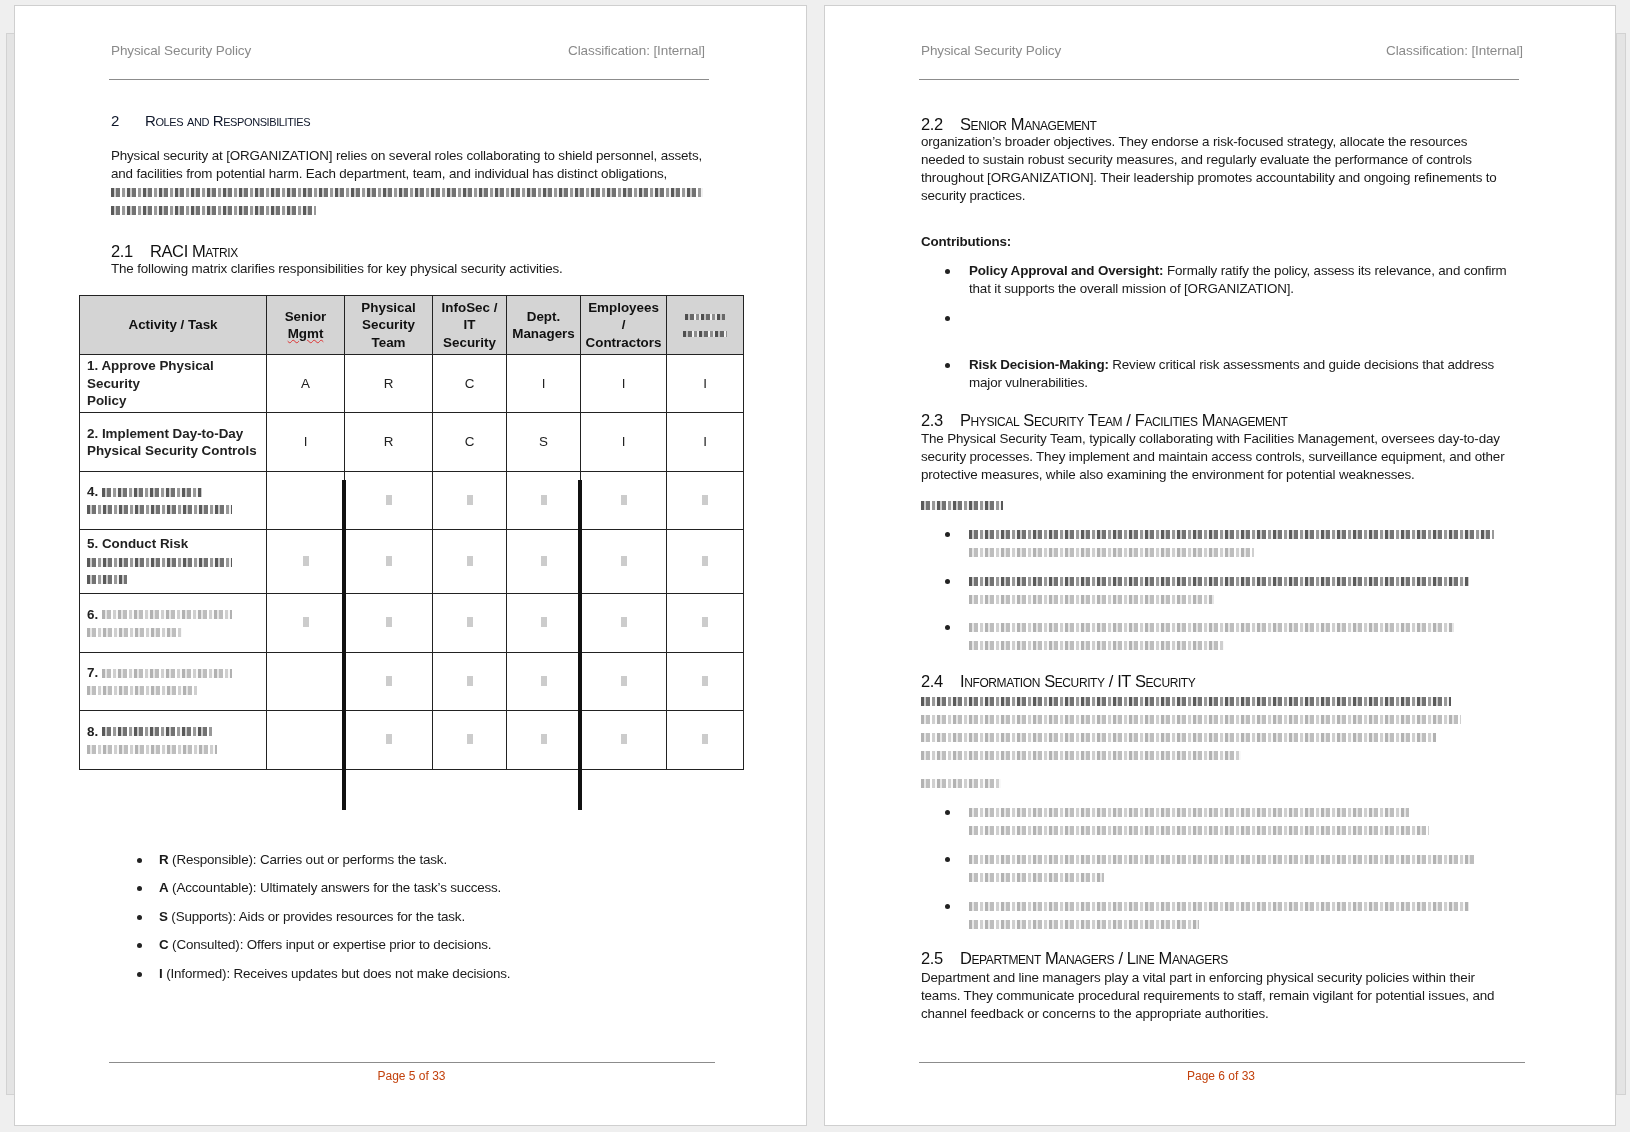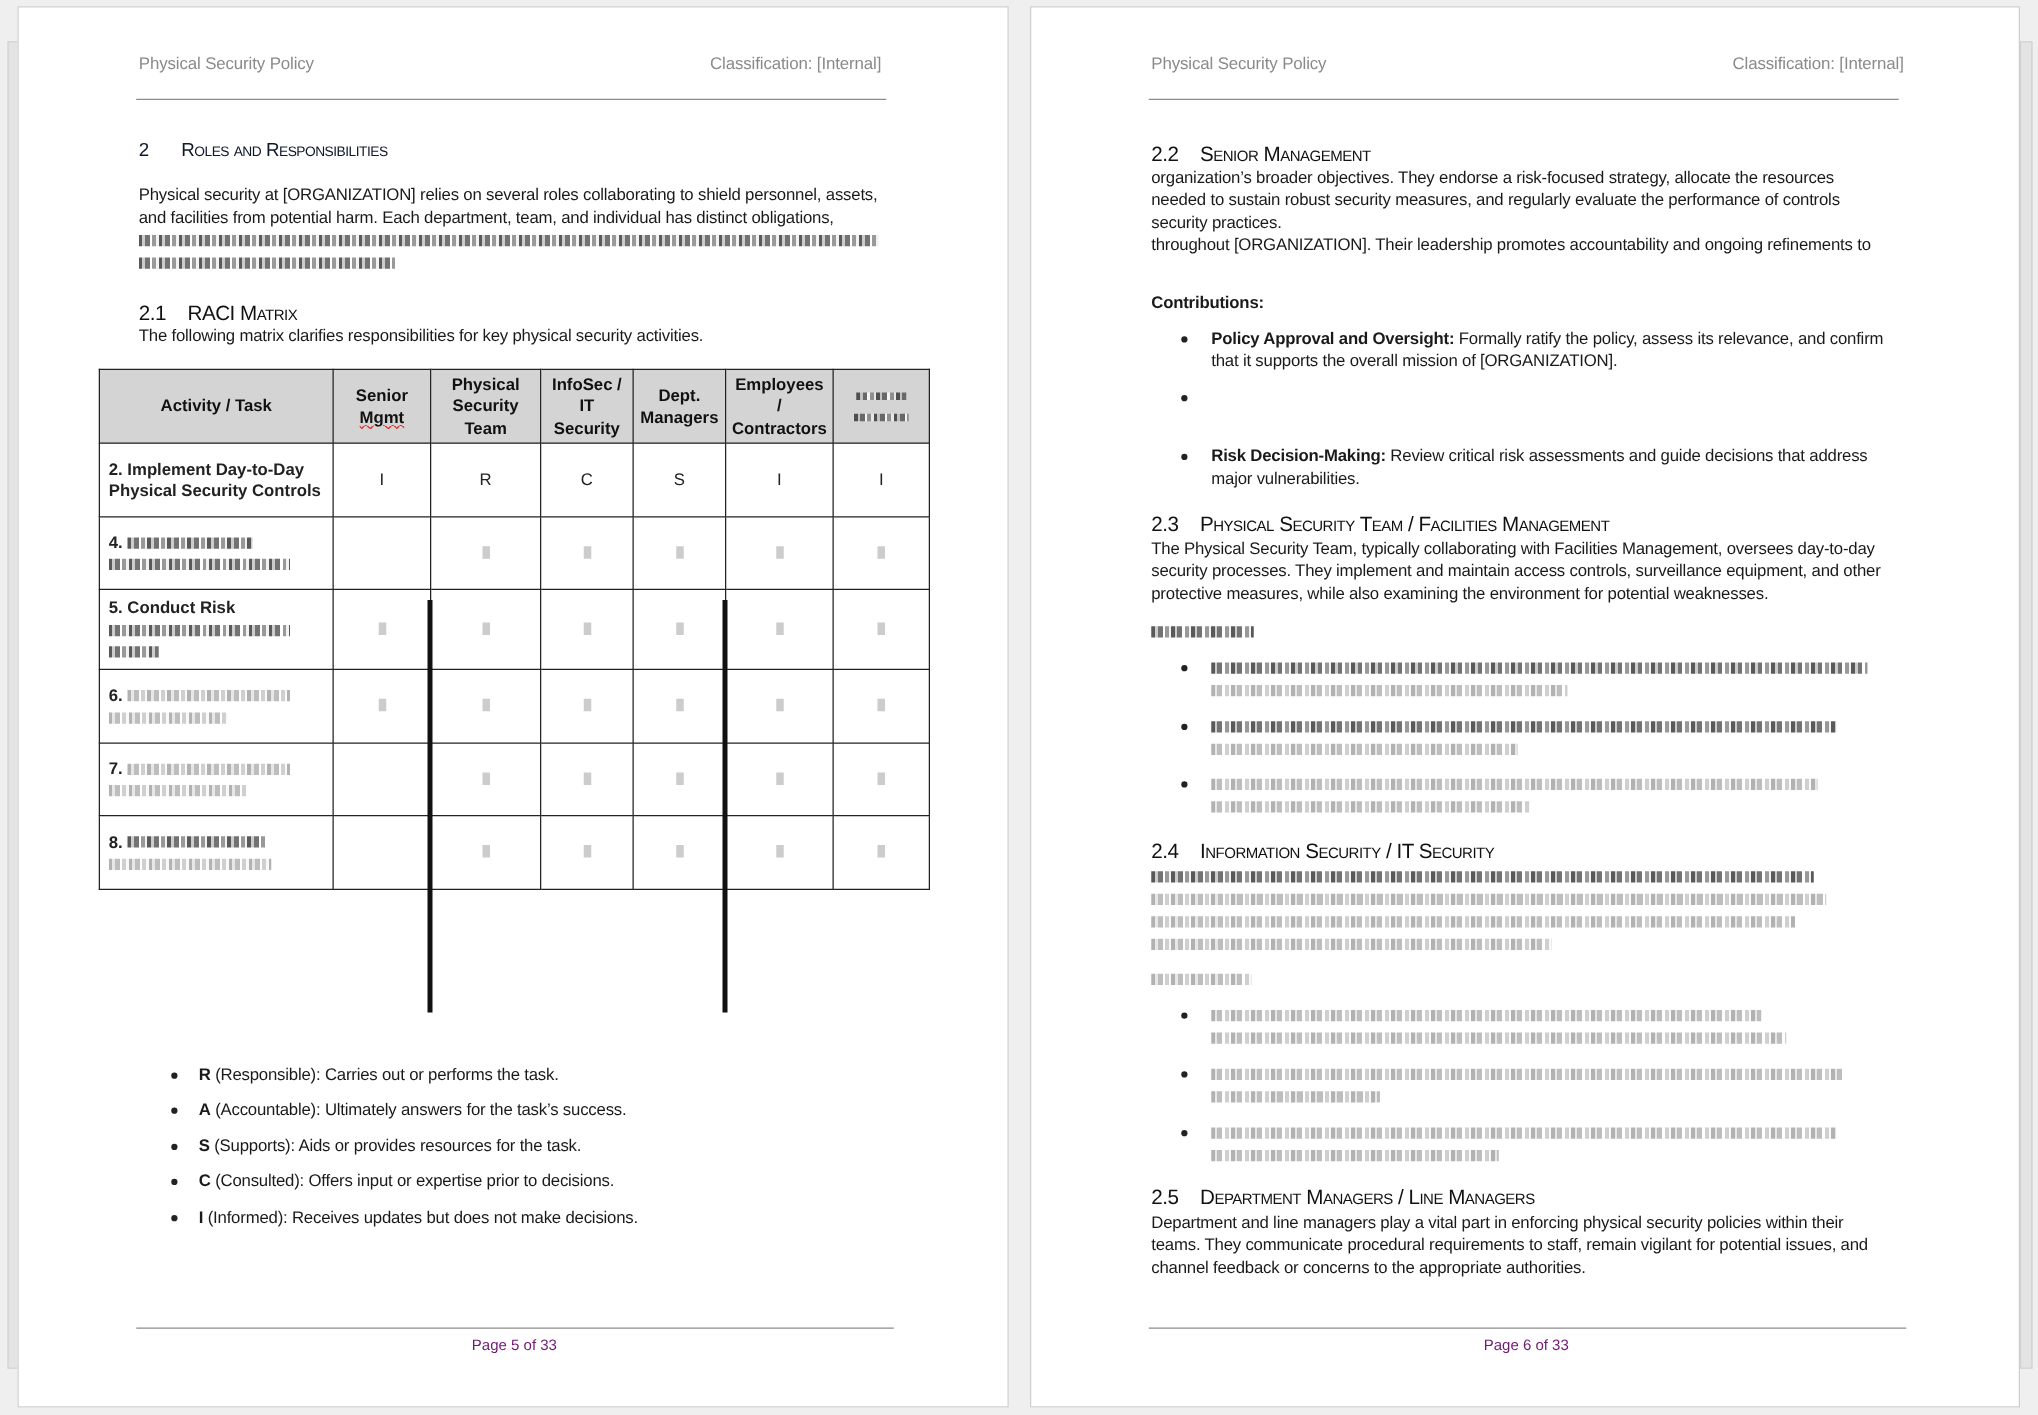--- a/index.html
+++ b/index.html
@@ -40,21 +40,21 @@
   
   .tbl { position:absolute; left:64px; top:289px; border-collapse:collapse; table-layout:fixed; }
   .tbl td, .tbl th { border:1px solid #222; padding:0; font-size:13.4px; line-height:17.5px; text-align:center; vertical-align:middle; }
   .tbl th { background:#d4d4d4; font-weight:bold; color:#111; }
   .tbl td.task { text-align:left; font-weight:bold; padding-left:7px; padding-right:3px; }
   .tbl td { color:#222; }
   .tbl .cell-ob { display:inline-block; width:6px; height:10px; background:#999; opacity:0.5; }
   .squiggle { text-decoration:underline wavy #d33; text-decoration-thickness:1px; }
   .thick { position:absolute; width:4px; background:#111; }
 
-  .footer { font-size:12px; color:#701a75; }
+  .footer { font-size:12px; color:#c2410c; }
 </style>
 </head>
 <body>
 
 <div class="shadow-edge" style="left:6px;top:33px;width:8px;height:1060px;"></div>
 <div class="shadow-edge" style="left:1616px;top:33px;width:8px;height:1060px;"></div>
 
 <div class="page" id="page-left">
   <div class="abs hdr" style="left:96px;top:37px;">Physical Security Policy</div>
   <div class="abs hdr" style="right:101px;top:37px;">Classification: [Internal]</div>
@@ -111,20 +111,32 @@
           </th>
         <th>
             <div>Employees</div>
             <div>/</div>
             <div>Contractors</div>
           </th>
         <th><span class="obscured" style="width:40px;height:6px;"></span><br><span class="obscured" style="width:44px;height:6px;"></span></th>
       </tr>
     </thead>
     <tbody>
+      <tr style="height:58px">
+        <td class="task">
+            <div>1. Approve Physical Security</div>
+            <div>Policy</div>
+          </td>
+        <td>A</td>
+        <td>R</td>
+        <td>C</td>
+        <td>I</td>
+        <td>I</td>
+        <td>I</td>
+      </tr>
       <tr style="height:59px">
         <td class="task">
             <div>2. Implement Day-to-Day</div>
             <div>Physical Security Controls</div>
           </td>
         <td>I</td>
         <td>R</td>
         <td>C</td>
         <td>S</td>
         <td>I</td>
@@ -218,22 +230,22 @@
   <div class="abs hdr" style="left:96px;top:37px;">Physical Security Policy</div>
   <div class="abs hdr" style="right:92px;top:37px;">Classification: [Internal]</div>
   <div class="rule" style="left:94px;width:600px;top:73px;"></div>
 
   <div class="abs h2" style="left:96px;top:109px;">
     <span class="num">2.2</span><span>Senior Management</span>
   </div>
   <div class="abs body" style="left:96px;top:127px;">
     <div>organization’s broader objectives. They endorse a risk-focused strategy, allocate the resources</div>
     <div>needed to sustain robust security measures, and regularly evaluate the performance of controls</div>
+    <div>throughout [ORGANIZATION]. Their leadership promotes accountability and ongoing refinements to</div>
     <div>security practices.</div>
-    <div>throughout [ORGANIZATION]. Their leadership promotes accountability and ongoing refinements to</div>
   </div>
   <div class="abs body bold" style="left:96px;top:227px;">Contributions:</div>
 
   <div class="bullet-dot" style="left:120px;top:263px;"></div>
   <div class="abs body" style="left:144px;top:256px;">
     <div><span class="bold">Policy Approval and Oversight:</span><span> Formally ratify the policy, assess its relevance, and confirm</span></div>
     <div>that it supports the overall mission of [ORGANIZATION].</div>
   </div>
   <div class="bullet-dot" style="left:120px;top:310px;"></div>
   <div class="bullet-dot" style="left:120px;top:357px;"></div>

